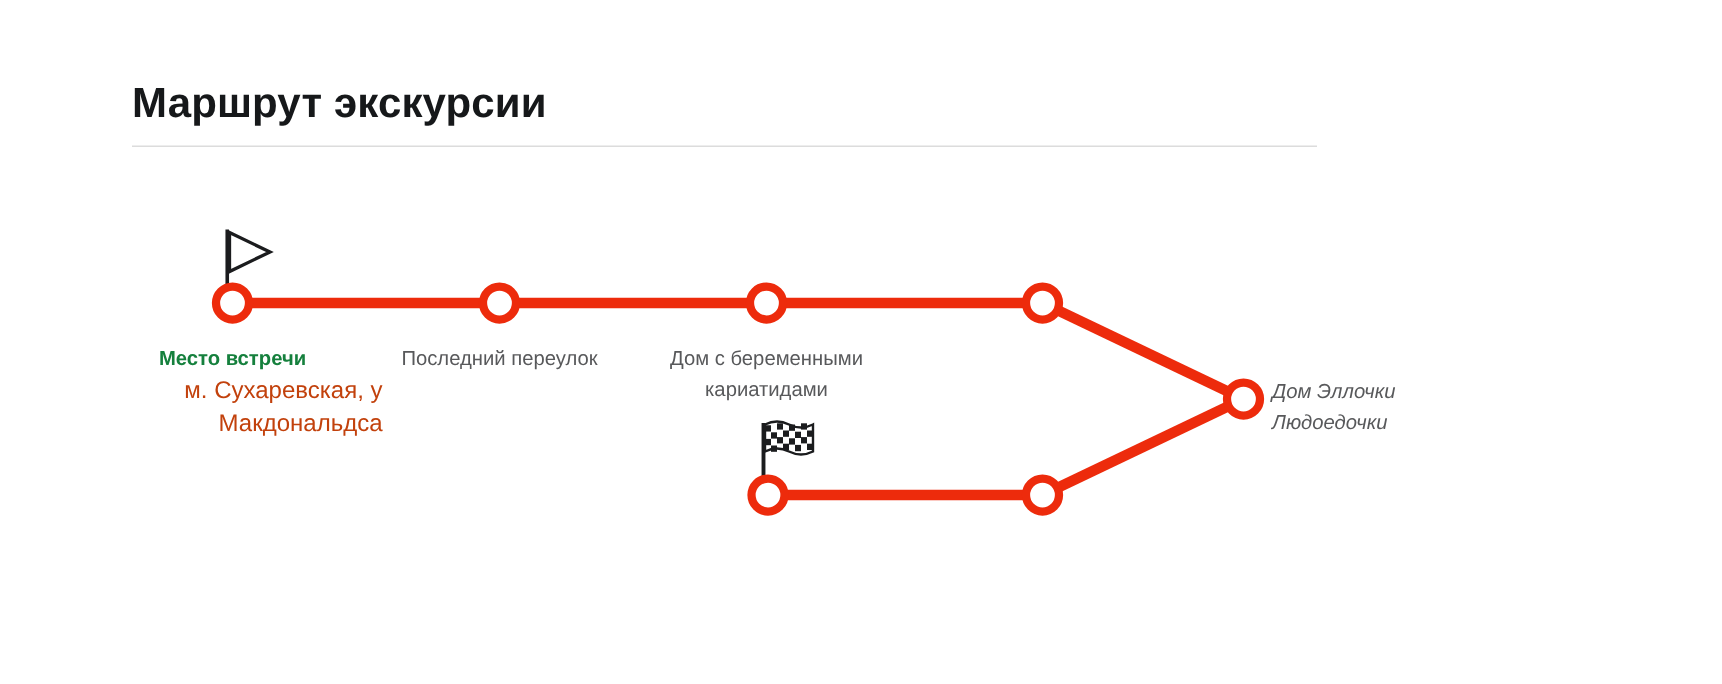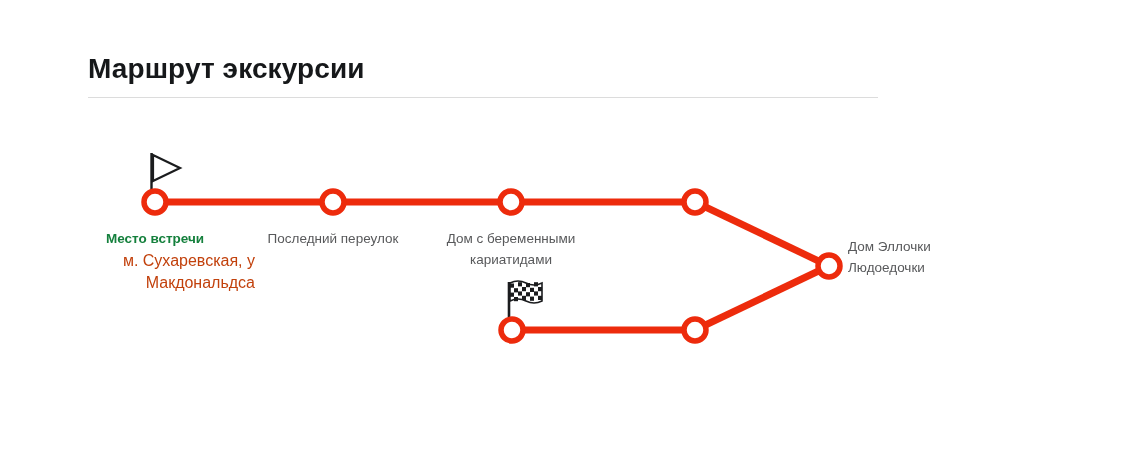--- a/index.html
+++ b/index.html
@@ -159,20 +159,20 @@
       <div class="stop-label bold" style="left:55px; top:228px; width:200px;">Место встречи</div>
       <div class="stop-sub" style="left:55px; top:250px; width:200px;">м. Сухаревская, у
 Макдональдса</div>
 
       <div class="stop-label" style="left:233px; top:228px; width:200px;">Последний переулок</div>
 
       <div class="stop-label" style="left:411px; top:228px; width:200px;">Дом с беременными
 кариатидами</div>
 
 
-      <div class="stop-label left-align" style="left:848px; top:236px; width:200px;">Дом Эллочки
+      <div class="stop-label left-align" style="left:848px; top:250px; width:200px;font-style:italic;">Дом Эллочки
 Людоедочки</div>
 
 
 
     </div>
   </div>
 </div>
 
 </body></html>

